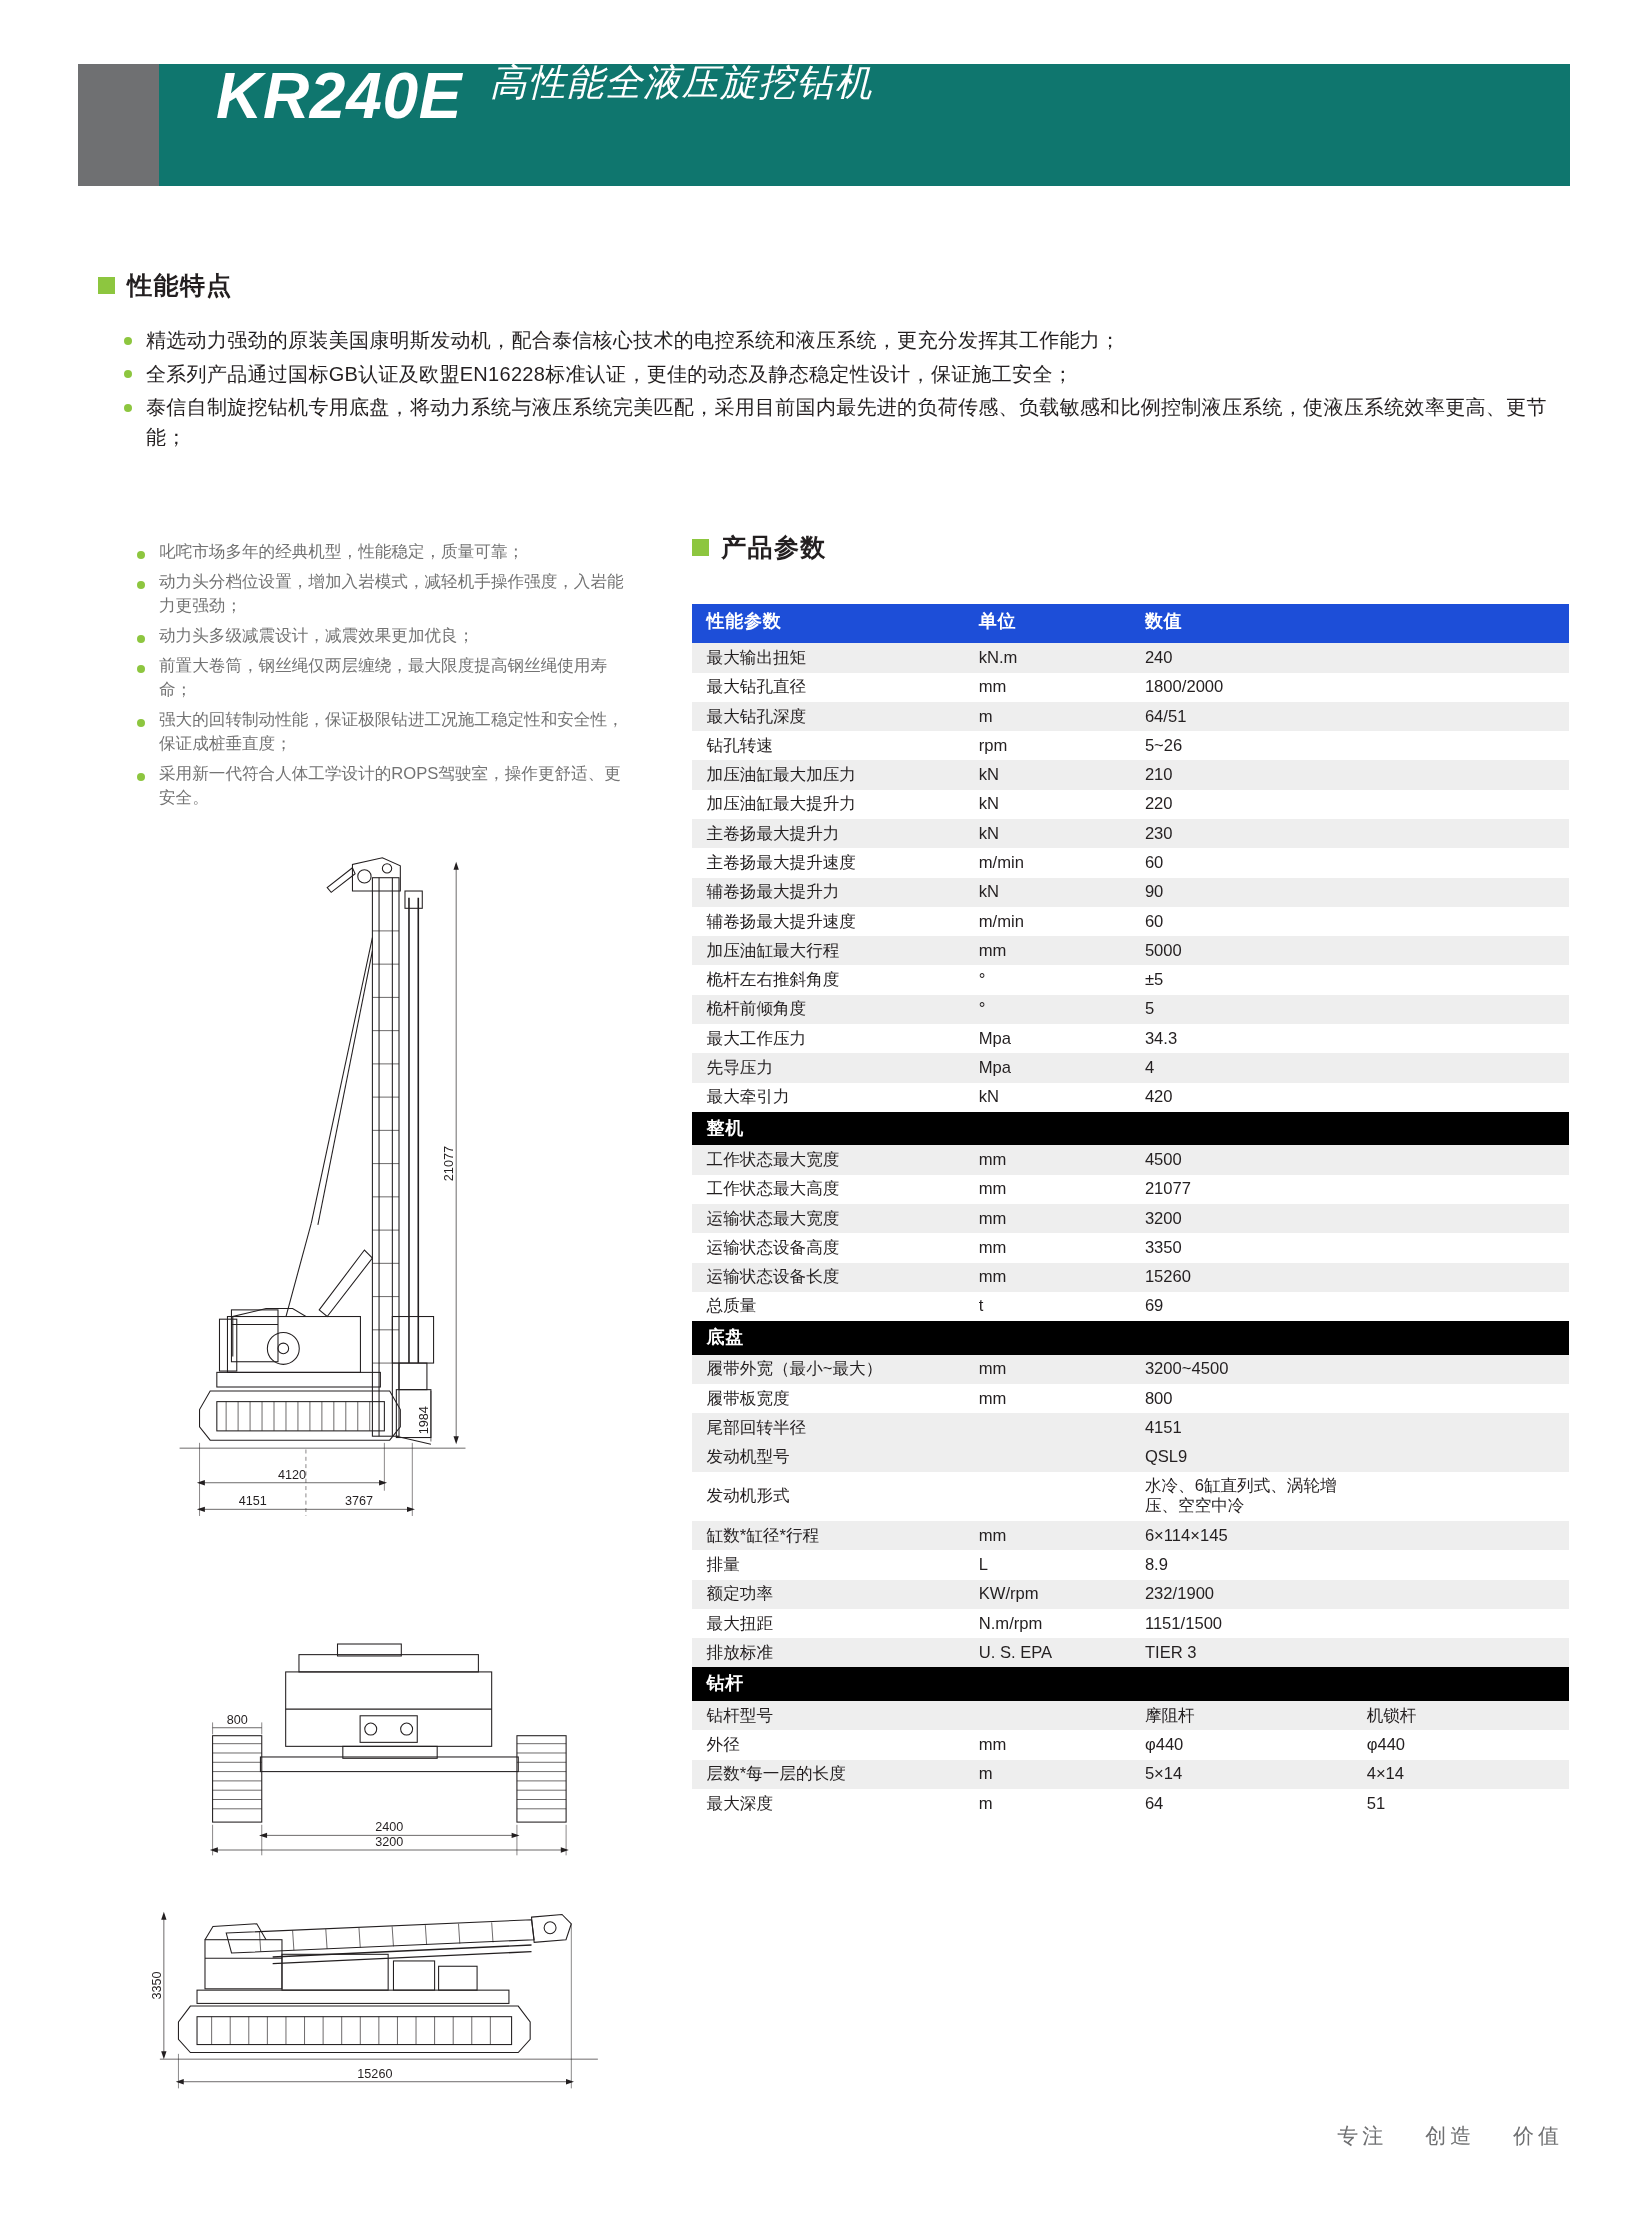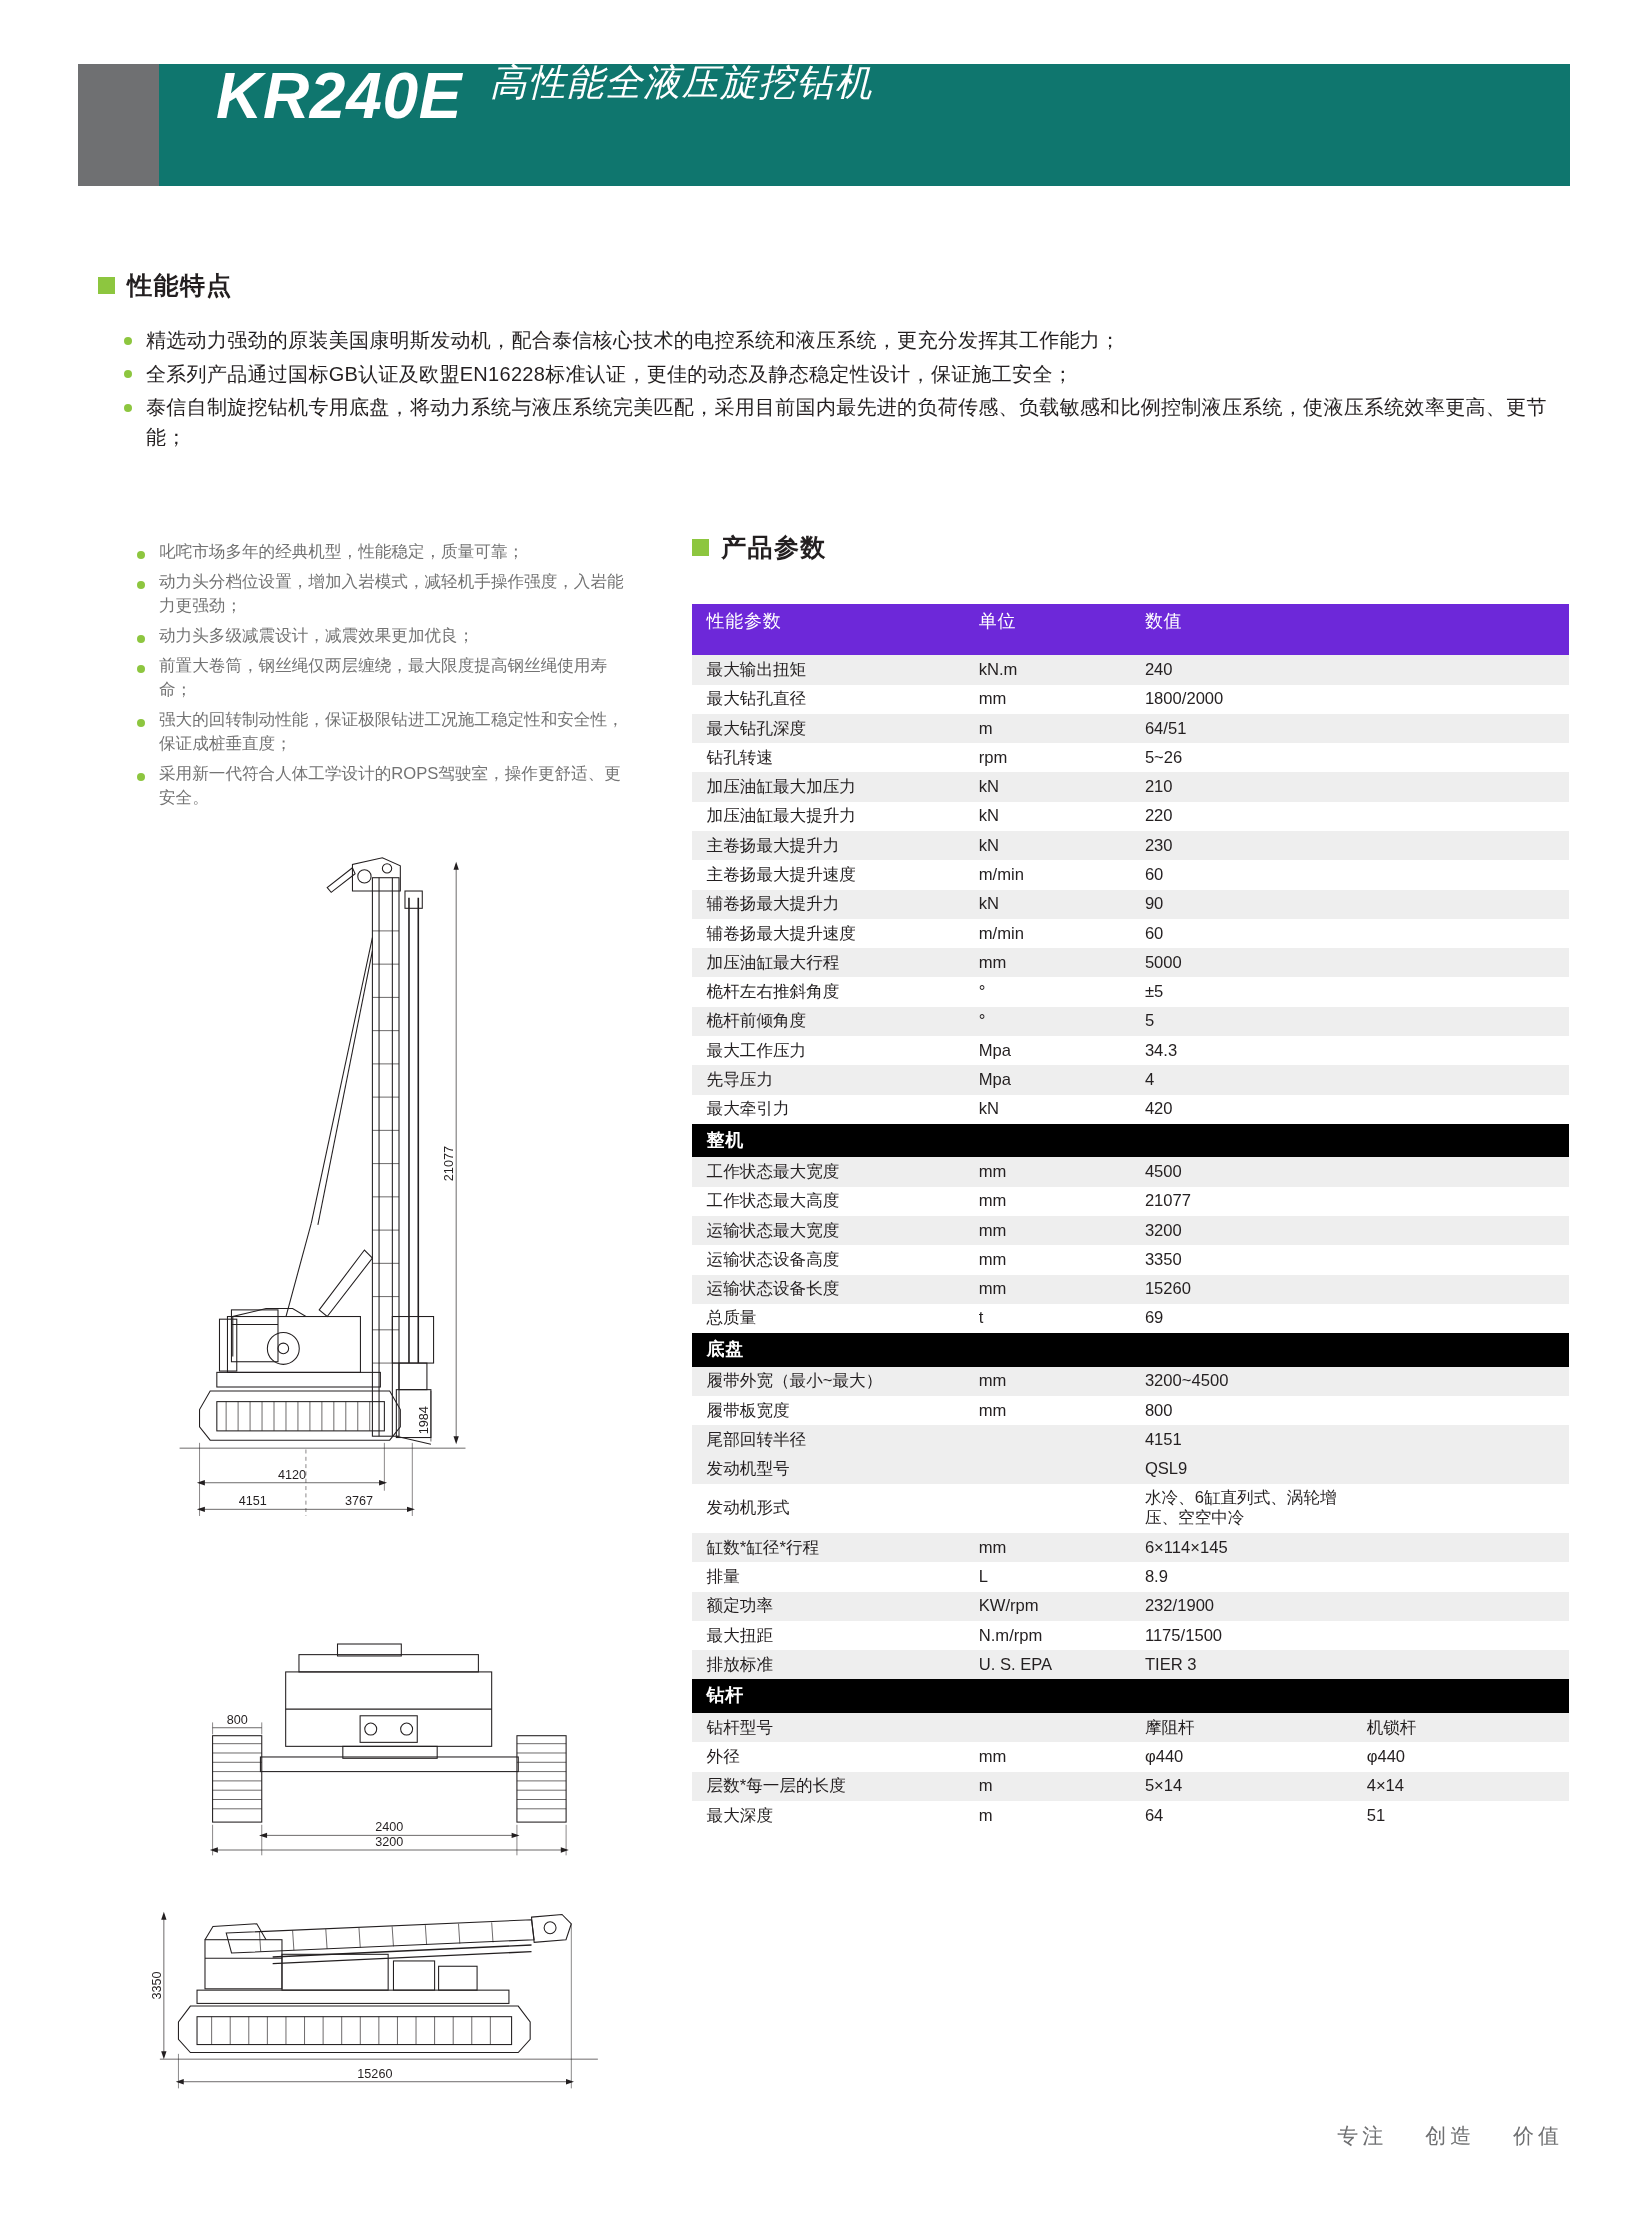--- a/index.html
+++ b/index.html
@@ -138,26 +138,26 @@
     width: 877px;
     border-collapse: collapse;
     font-size: 16.6px;
   }
   .spec-table td {
     padding: 4.7px 0 4.7px 14.6px;
     vertical-align: middle;
     line-height: 1.2;
   }
   .spec-table tr.head td {
-    background: #6d28d9;
+    background: #1d4ed8;
     color: #ffffff;
-    font-weight: normal;
+    font-weight: bold;
     font-size: 18px;
     padding-top: 6.7px;
-    padding-bottom: 23px;
+    padding-bottom: 11px;
     letter-spacing: 0.7px;
   }
   .spec-table tr.group td {
     background: #000000;
     color: #ffffff;
     font-weight: bold;
     font-size: 18px;
     padding-top: 6px;
     padding-bottom: 6px;
     letter-spacing: 0.7px;
@@ -419,21 +419,21 @@
       </tr>
       <tr class="odd">
         <td class="col-name">额定功率</td>
         <td class="col-unit">KW/rpm</td>
         <td class="col-val">232/1900</td>
         <td class="col-val2"></td>
       </tr>
       <tr class="even">
         <td class="col-name">最大扭距</td>
         <td class="col-unit">N.m/rpm</td>
-        <td class="col-val">1175/1500</td>
+        <td class="col-val">1151/1500</td>
         <td class="col-val2"></td>
       </tr>
       <tr class="odd">
         <td class="col-name">排放标准</td>
         <td class="col-unit">U. S. EPA</td>
         <td class="col-val">TIER 3</td>
         <td class="col-val2"></td>
       </tr>
       <tr class="group">
         <td colspan="4">钻杆</td>

